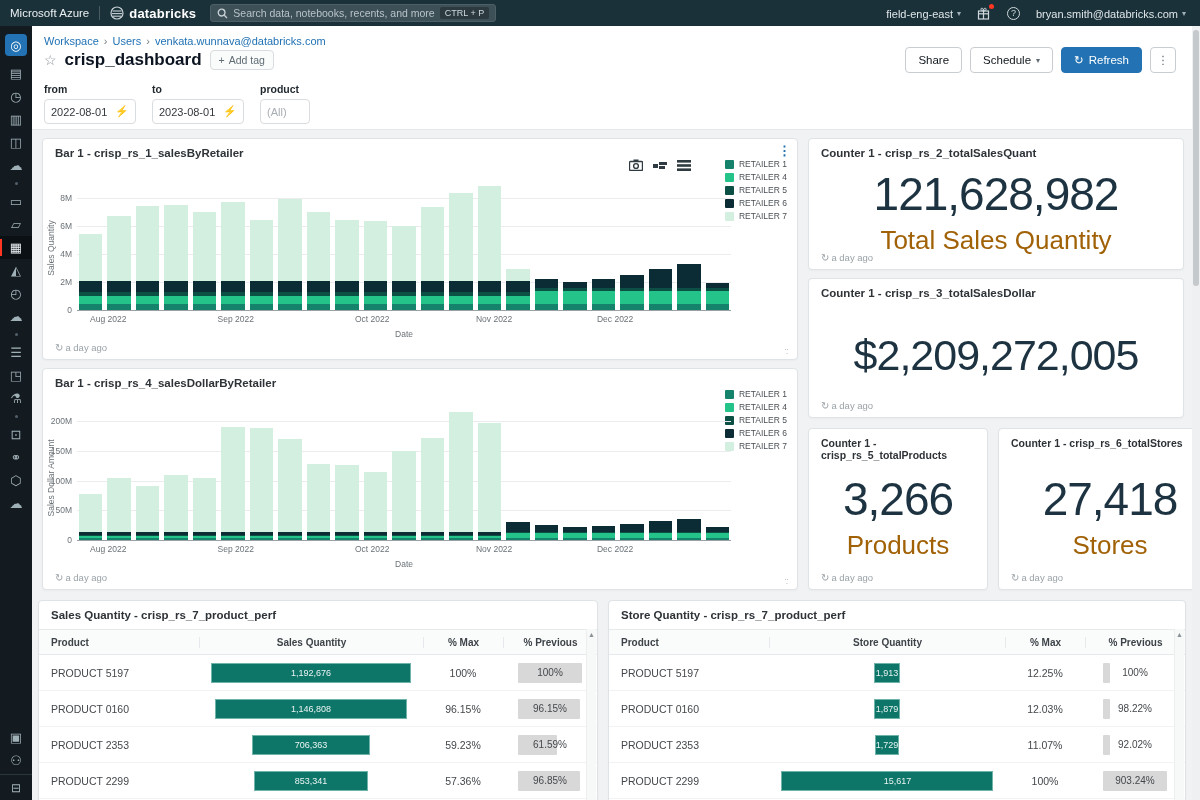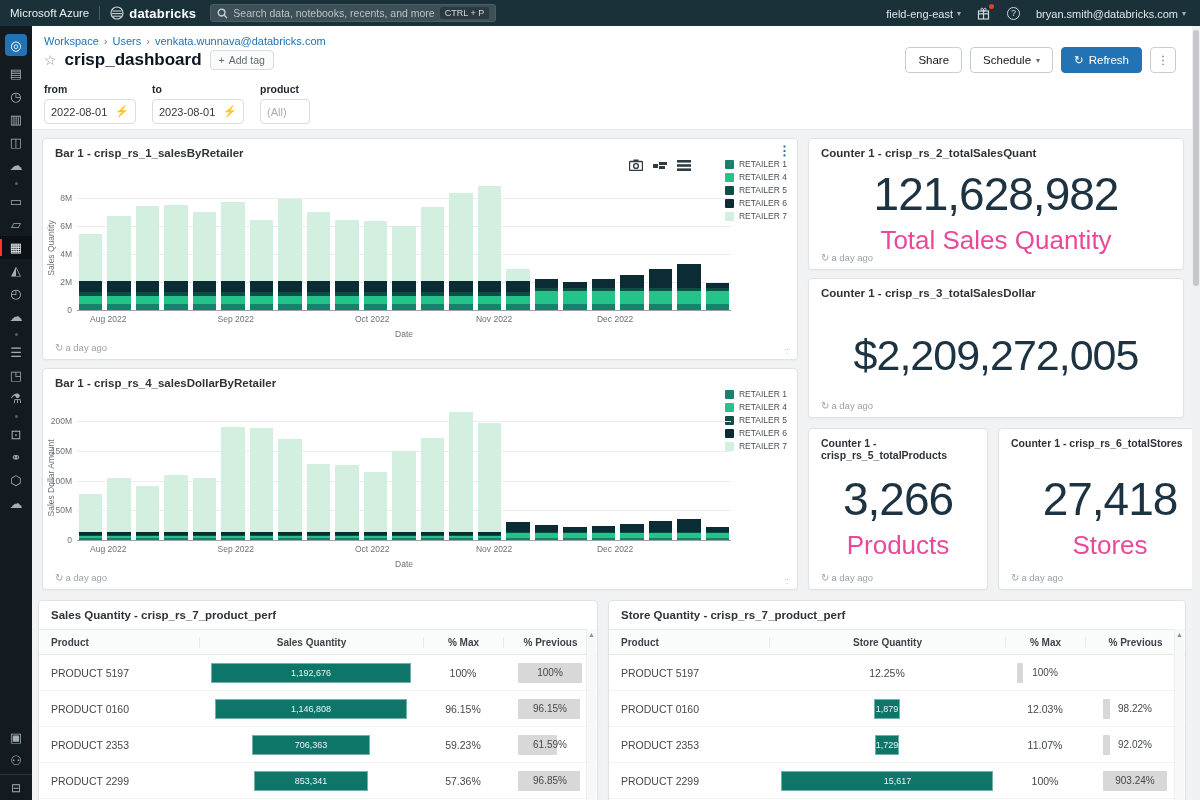--- a/index.html
+++ b/index.html
@@ -79,21 +79,21 @@
   .bar { flex:1; display:flex; flex-direction:column-reverse; height:100%; }
   .seg { width:100%; }
   .xtick { position:absolute; top:100%; margin-top:4px; font-size:8.5px; color:#6b7277; white-space:nowrap; }
   .xlabel { position:absolute; left:0; right:0; top:100%; margin-top:18px; text-align:center; font-size:8.5px; color:#6b7277; }
   .ylabel { position:absolute; left:-26px; top:50%; transform:rotate(-90deg) translateX(0); transform-origin:center; font-size:8.5px; color:#6b7277; white-space:nowrap; width:0; display:flex; justify-content:center; }
 
   
   .counter-card { display:flex; flex-direction:column; align-items:center; justify-content:center; }
   .counter-num { font-size:46px; color:#1d3341; letter-spacing:-1px; margin-top:14px; }
   .counter-num.dollar { font-size:43px; }
-  .counter-label { font-size:26px; color:#ec4899; margin-top:4px; }
+  .counter-label { font-size:26px; color:#a16207; margin-top:4px; }
 
   
   .table-card { overflow:hidden; }
   .tbl { position:absolute; left:0; right:0; top:28px; }
   .tbl-header { display:grid; height:26px; background:#fafbfb; border-top:1px solid #e7eaec; border-bottom:1px solid #e7eaec; align-items:center; font-size:10px; font-weight:bold; color:#3d4348; }
   .tbl-header > div { padding:0 12px; text-align:center; border-left:1px solid #e7eaec; overflow:hidden; white-space:nowrap; }
   .tbl-header > div:first-child { text-align:left; border-left:none; }
   .tbl-row { display:grid; height:36px; align-items:center; border-bottom:1px solid #f1f3f4; font-size:10.5px; color:#44484c; }
   .tbl-row > div { padding:0 12px; }
   .cell-product { text-align:left; white-space:nowrap; }
@@ -815,20 +815,23 @@
       <div class="card-title">Store Quantity - crisp_rs_7_product_perf</div>
       <div class="tbl">
           <div class="tbl-header" style="grid-template-columns: 160px 1fr 80px 100px;">
             <div>Product</div>
             <div>Store Quantity</div>
             <div>% Max</div>
             <div>% Previous</div>
           </div>
           <div class="tbl-row" style="grid-template-columns: 160px 1fr 80px 100px;">
             <div class="cell-product">PRODUCT 5197</div>
+            <div class="cell-bar">
+              <div class="qty-bar" style="width: 12.2495%;">1,913</div>
+            </div>
             <div class="cell-max">12.25%</div>
             <div class="cell-prev">
               <div class="prev-wrap">
                 <div class="prev-bar" style="width: 11.0713%;"></div>
                 <div class="prev-text">100%</div>
               </div>
             </div>
           </div>
           <div class="tbl-row" style="grid-template-columns: 160px 1fr 80px 100px;">
             <div class="cell-product">PRODUCT 0160</div>

